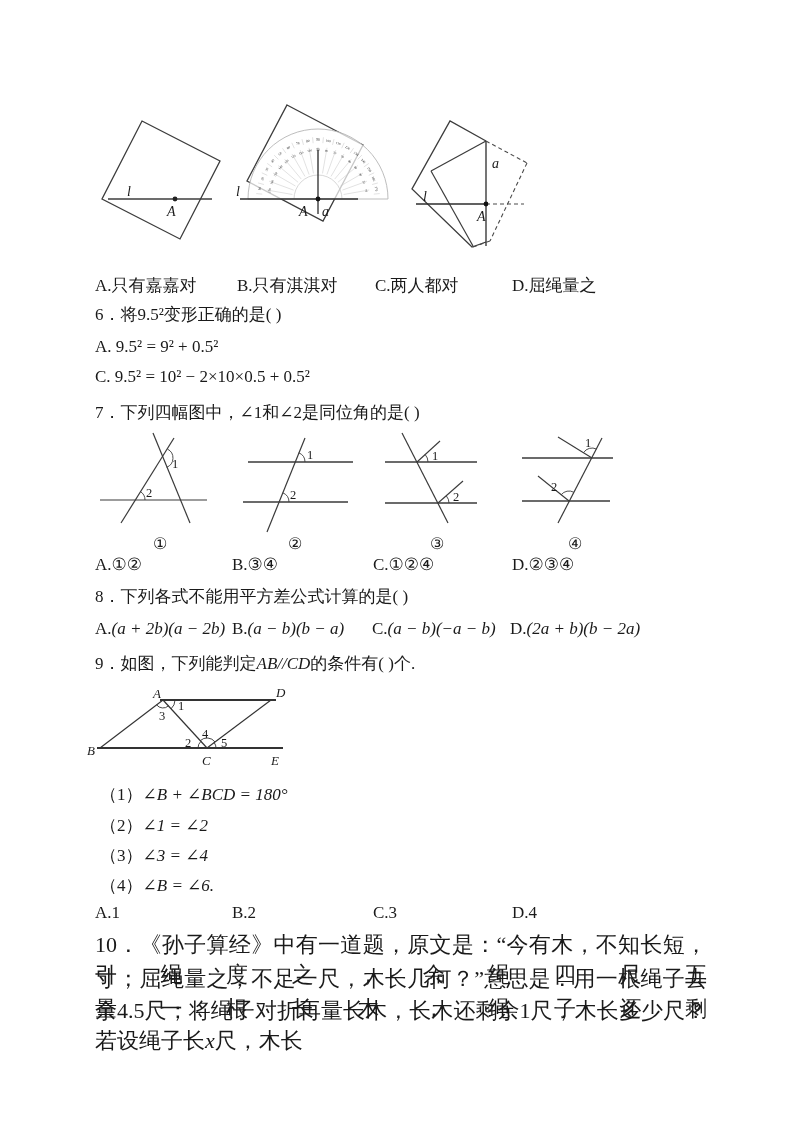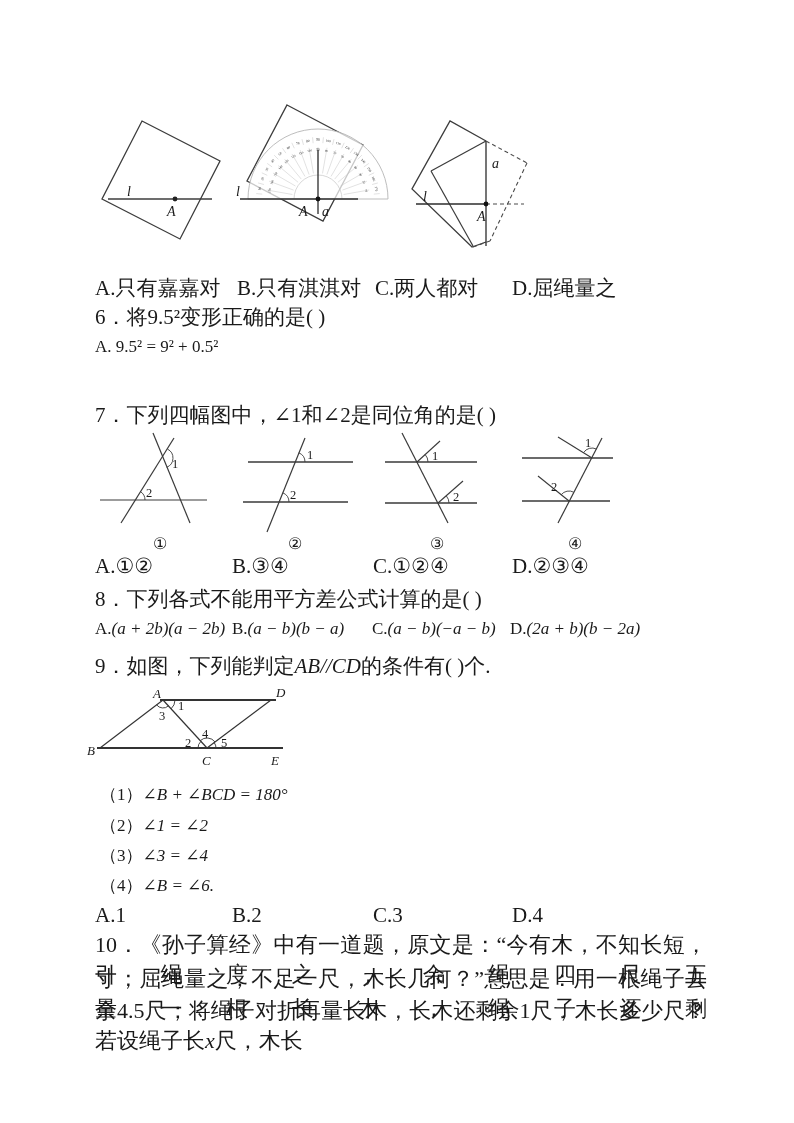--- a/index.html
+++ b/index.html
@@ -1,19 +1,19 @@
 <!DOCTYPE html>
 <html><head>
 <meta charset="utf-8">
 <style>
   html,body{margin:0;padding:0;background:#fff;}
   body{width:794px;height:1123px;position:relative;overflow:hidden;
        font-family:"Liberation Serif","DejaVu Serif",serif;color:#1a1a1a;}
   .abs{position:absolute;line-height:1.25;white-space:nowrap;}
-  .cn{font-size:21px;}
+  .cn{font-size:17px;}
   .math{font-size:17px;}
   .it{font-style:italic;}
   .opt{position:absolute;top:0;}
   .row{position:absolute;left:0;width:794px;height:24px;}
   svg{position:absolute;overflow:visible;}
   svg text{font-family:"Liberation Serif","DejaVu Serif",serif;fill:#1a1a1a;}
   .lbl-it{font-style:italic;font-size:14px;}
   .lbl-it-s{font-style:italic;font-size:13px;}
   .num{font-size:12.5px;}
   .cap{font-size:16px;}
@@ -140,20 +140,21 @@
   <span class="opt cn" style="left:237px">B.只有淇淇对</span>
   <span class="opt cn" style="left:375px">C.两人都对</span>
   <span class="opt cn" style="left:512px">D.屈绳量之</span>
 </div>
 
 <div class="abs cn" style="left:95px;top:304px">6．将9.5²变形正确的是(  )</div>
 <div class="row" style="top:337px">
   <span class="opt math" style="left:95px"><span>A.</span> <span>9.5² = 9² + 0.5²</span></span>
 </div>
 <div class="row" style="top:367px">
+  <span class="opt math" style="left:95px"><span>C.</span> <span>9.5² = 10² − 2×10×0.5 + 0.5²</span></span>
 </div>
 
 <div class="abs cn" style="left:95px;top:402px">7．下列四幅图中，∠1和∠2是同位角的是(  )</div>
 
 <svg style="left:95px;top:425px" width="145" height="130" viewBox="95 425 145 130">
   <line x1="153" y1="433" x2="190" y2="523" stroke="#3a3a3a" stroke-width="1.2"></line>
   <line x1="121" y1="523" x2="174" y2="438" stroke="#3a3a3a" stroke-width="1.2"></line>
   <line x1="100" y1="500" x2="207" y2="500" stroke="#3a3a3a" stroke-width="1.2"></line>
   <path d="M167.5 449.1 A10 10 0 0 1 166.7 467.3" fill="none" stroke="#3a3a3a" stroke-width="0.9"></path>
   <path d="M140.3 491.5 A10 10 0 0 1 145 500" fill="none" stroke="#3a3a3a" stroke-width="0.9"></path>

